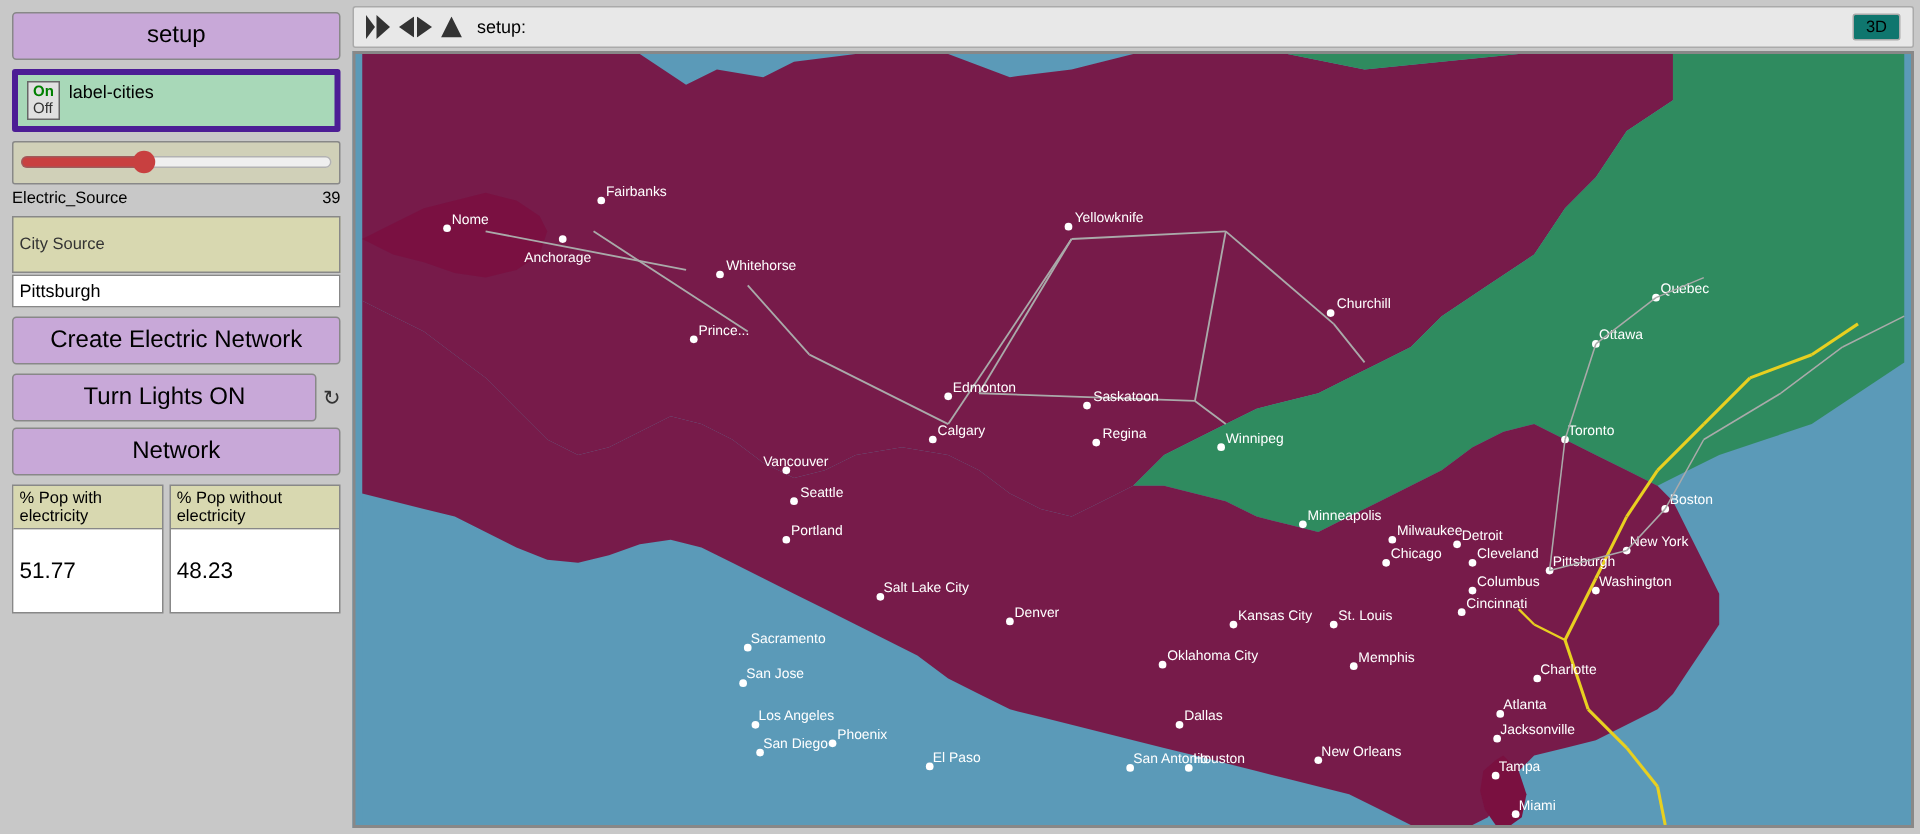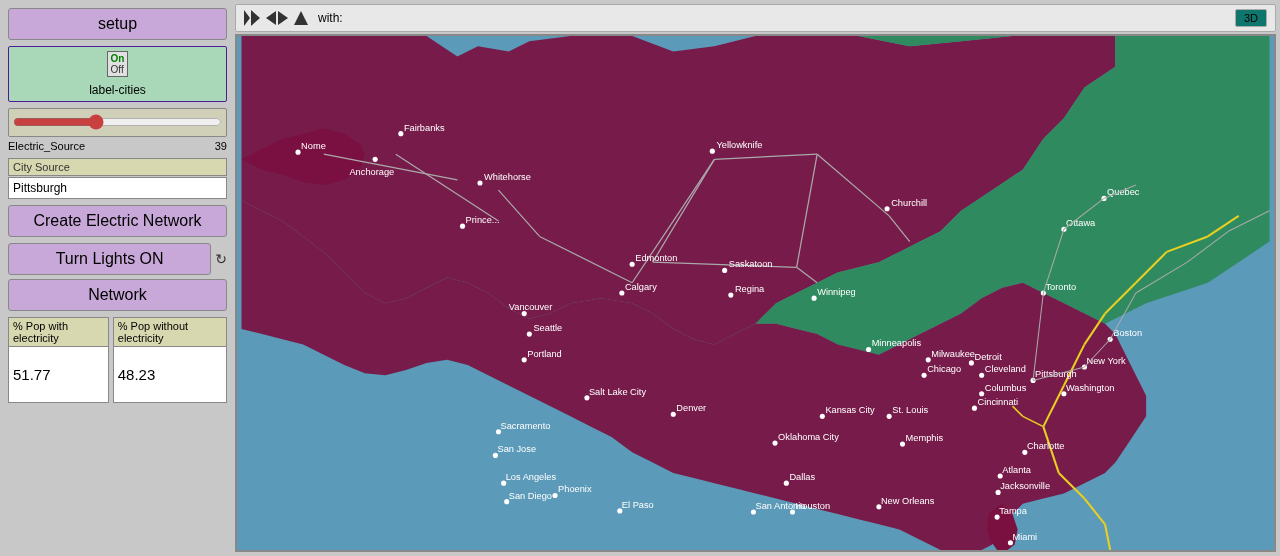--- a/index.html
+++ b/index.html
@@ -31,27 +31,26 @@
       border-radius: 3px;
       padding: 6px 8px;
       text-align: center;
       cursor: pointer;
       font-size: 16px;
       color: #000;
     }
 
     .toggle-row {
       display: flex;
-      align-items: center;
+      align-items: flex-start;
       gap: 6px;
       background: #a8d8b8;
-      border: 1px solid #4c1d95;
+      border: 4px solid #4c1d95;
       padding: 4px 6px;
       border-radius: 2px;
-      flex-direction: column;
     }
     .toggle-switch {
       display: flex;
       flex-direction: column;
       font-size: 10px;
       background: #e0e0e0;
       border: 1px solid #666;
       padding: 1px 3px;
       cursor: pointer;
     }
@@ -86,21 +85,21 @@
     .field-section {
       display: flex;
       flex-direction: column;
       gap: 1px;
     }
     .field-label {
       font-size: 11px;
       color: #333;
       background: #d8d8b0;
       border: 1px solid #888;
-      padding: 2px 4px;
+      padding: 12px 4px;
     }
     .field-value {
       background: #fff;
       border: 1px solid #888;
       padding: 3px 4px;
       font-size: 12px;
     }
 
     .action-buttons {
       display: flex;
@@ -280,21 +279,21 @@
       </svg>
 
       <svg width="14" height="14" viewBox="0 0 14 14" style="cursor:pointer">
         <polygon points="0,0 10,7 0,14" fill="#333"></polygon>
       </svg>
 
       <svg width="14" height="14" viewBox="0 0 14 14" style="cursor:pointer">
         <polygon points="7,0 14,14 0,14" fill="#333"></polygon>
       </svg>
     </div>
-    <span class="ticks-label">with:</span>
+    <span class="ticks-label">setup:</span>
     <span class="spacer"></span>
     <button class="btn-3d">3D</button>
   </div>
 
   <div class="map-container">
     <svg id="map-svg" viewBox="0 0 1000 500" preserveAspectRatio="xMidYMid meet">
 
       <rect width="1000" height="500" fill="#5b9ab8"></rect>
 
       <path d="

